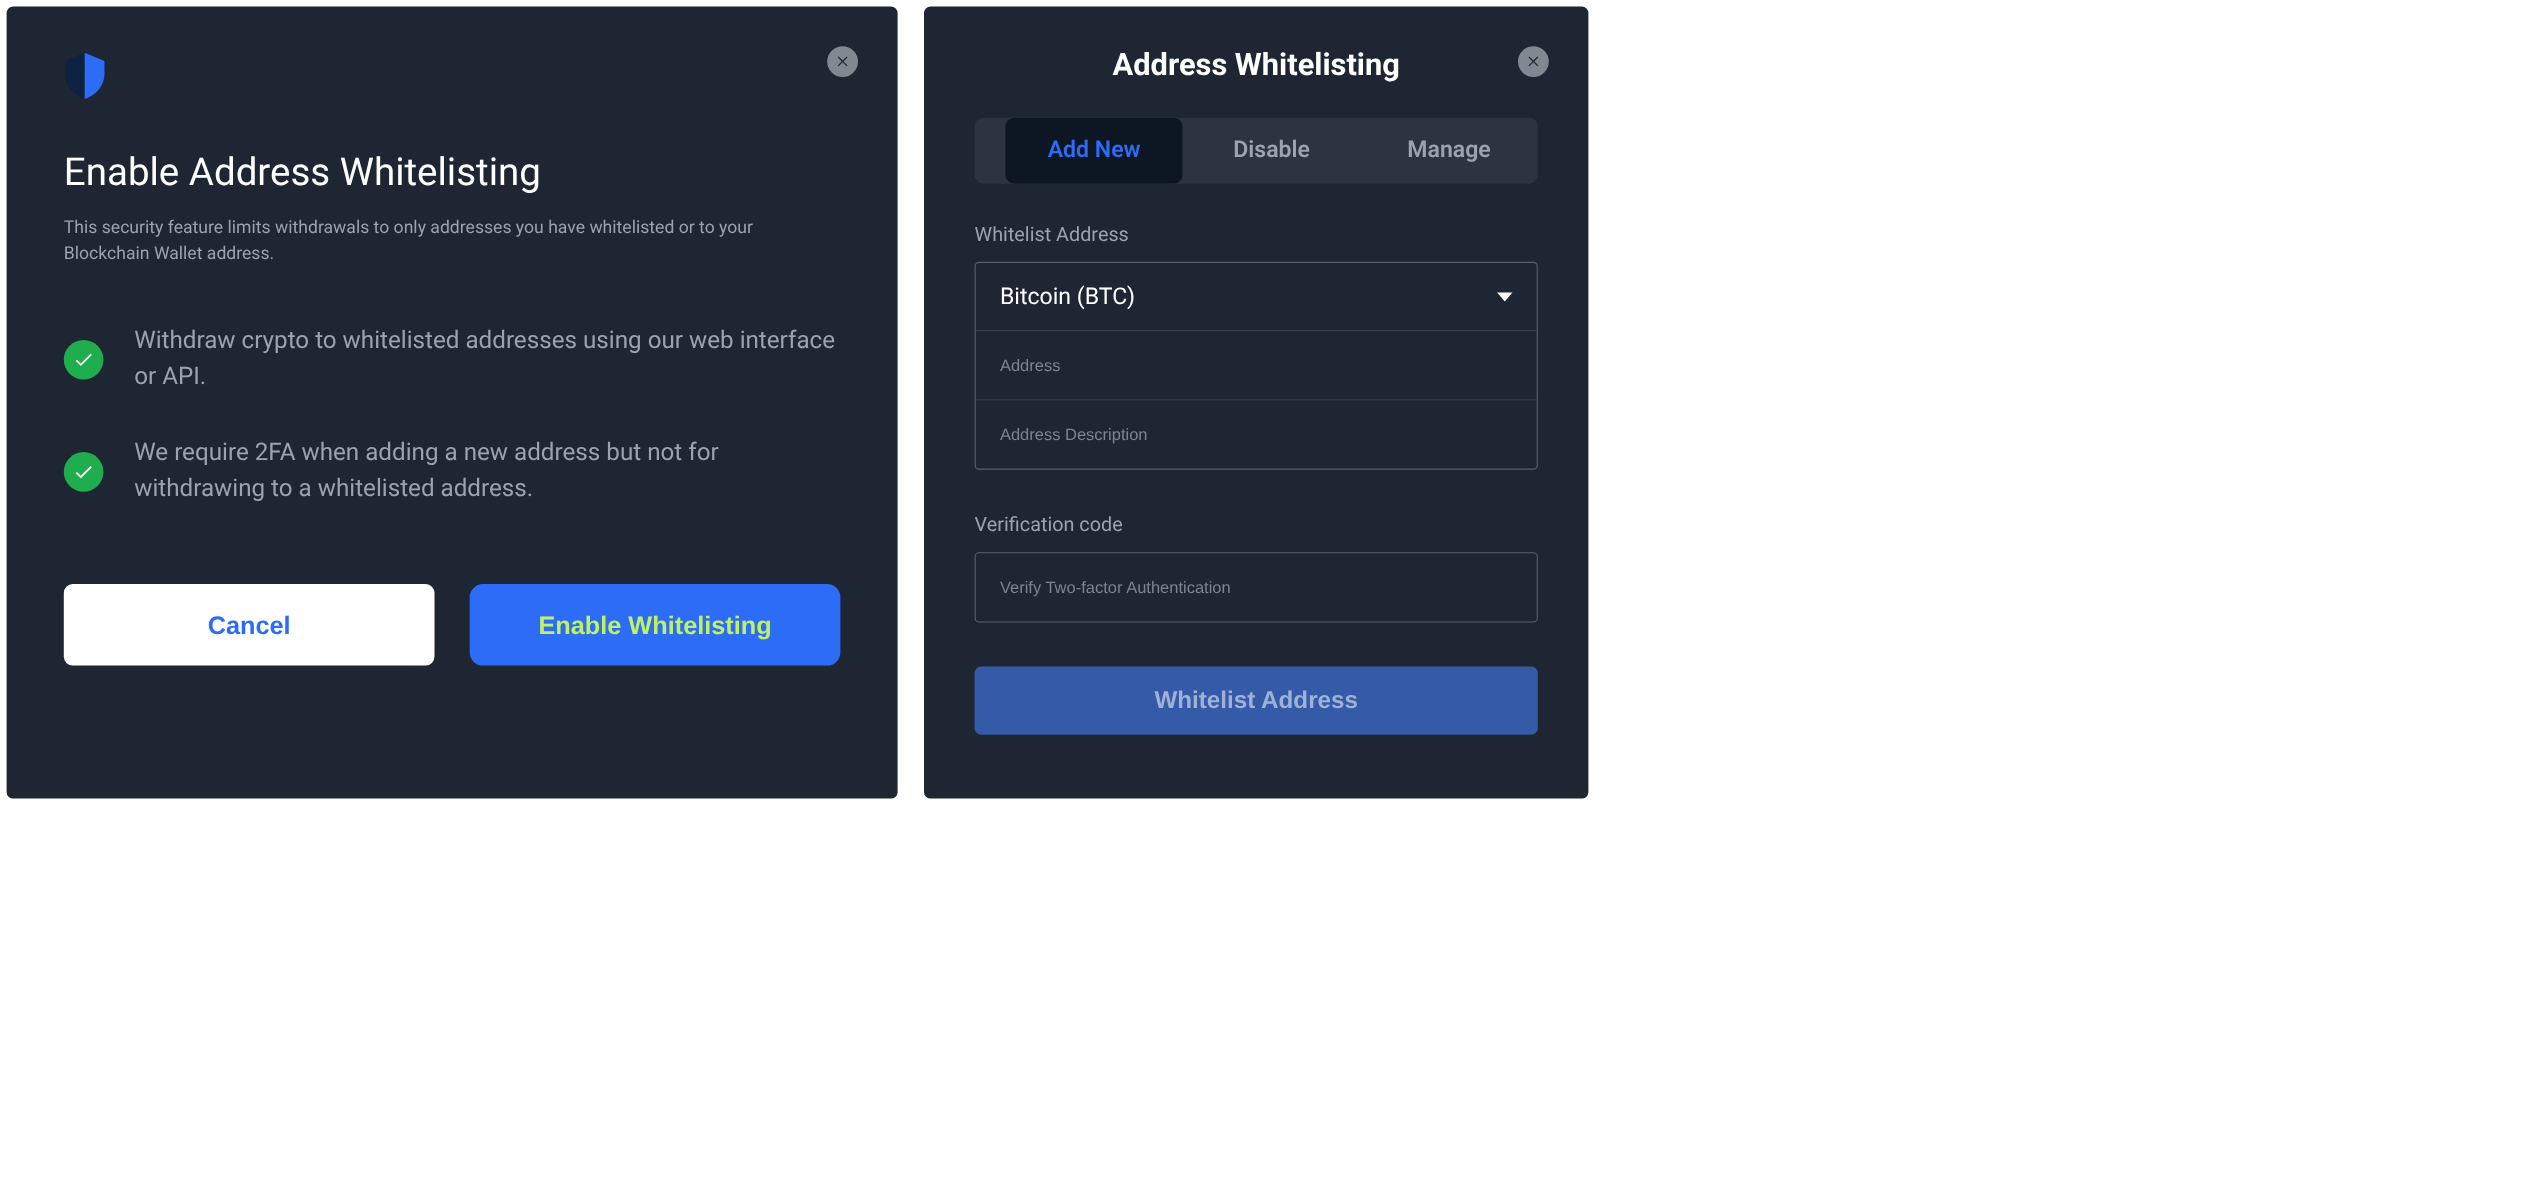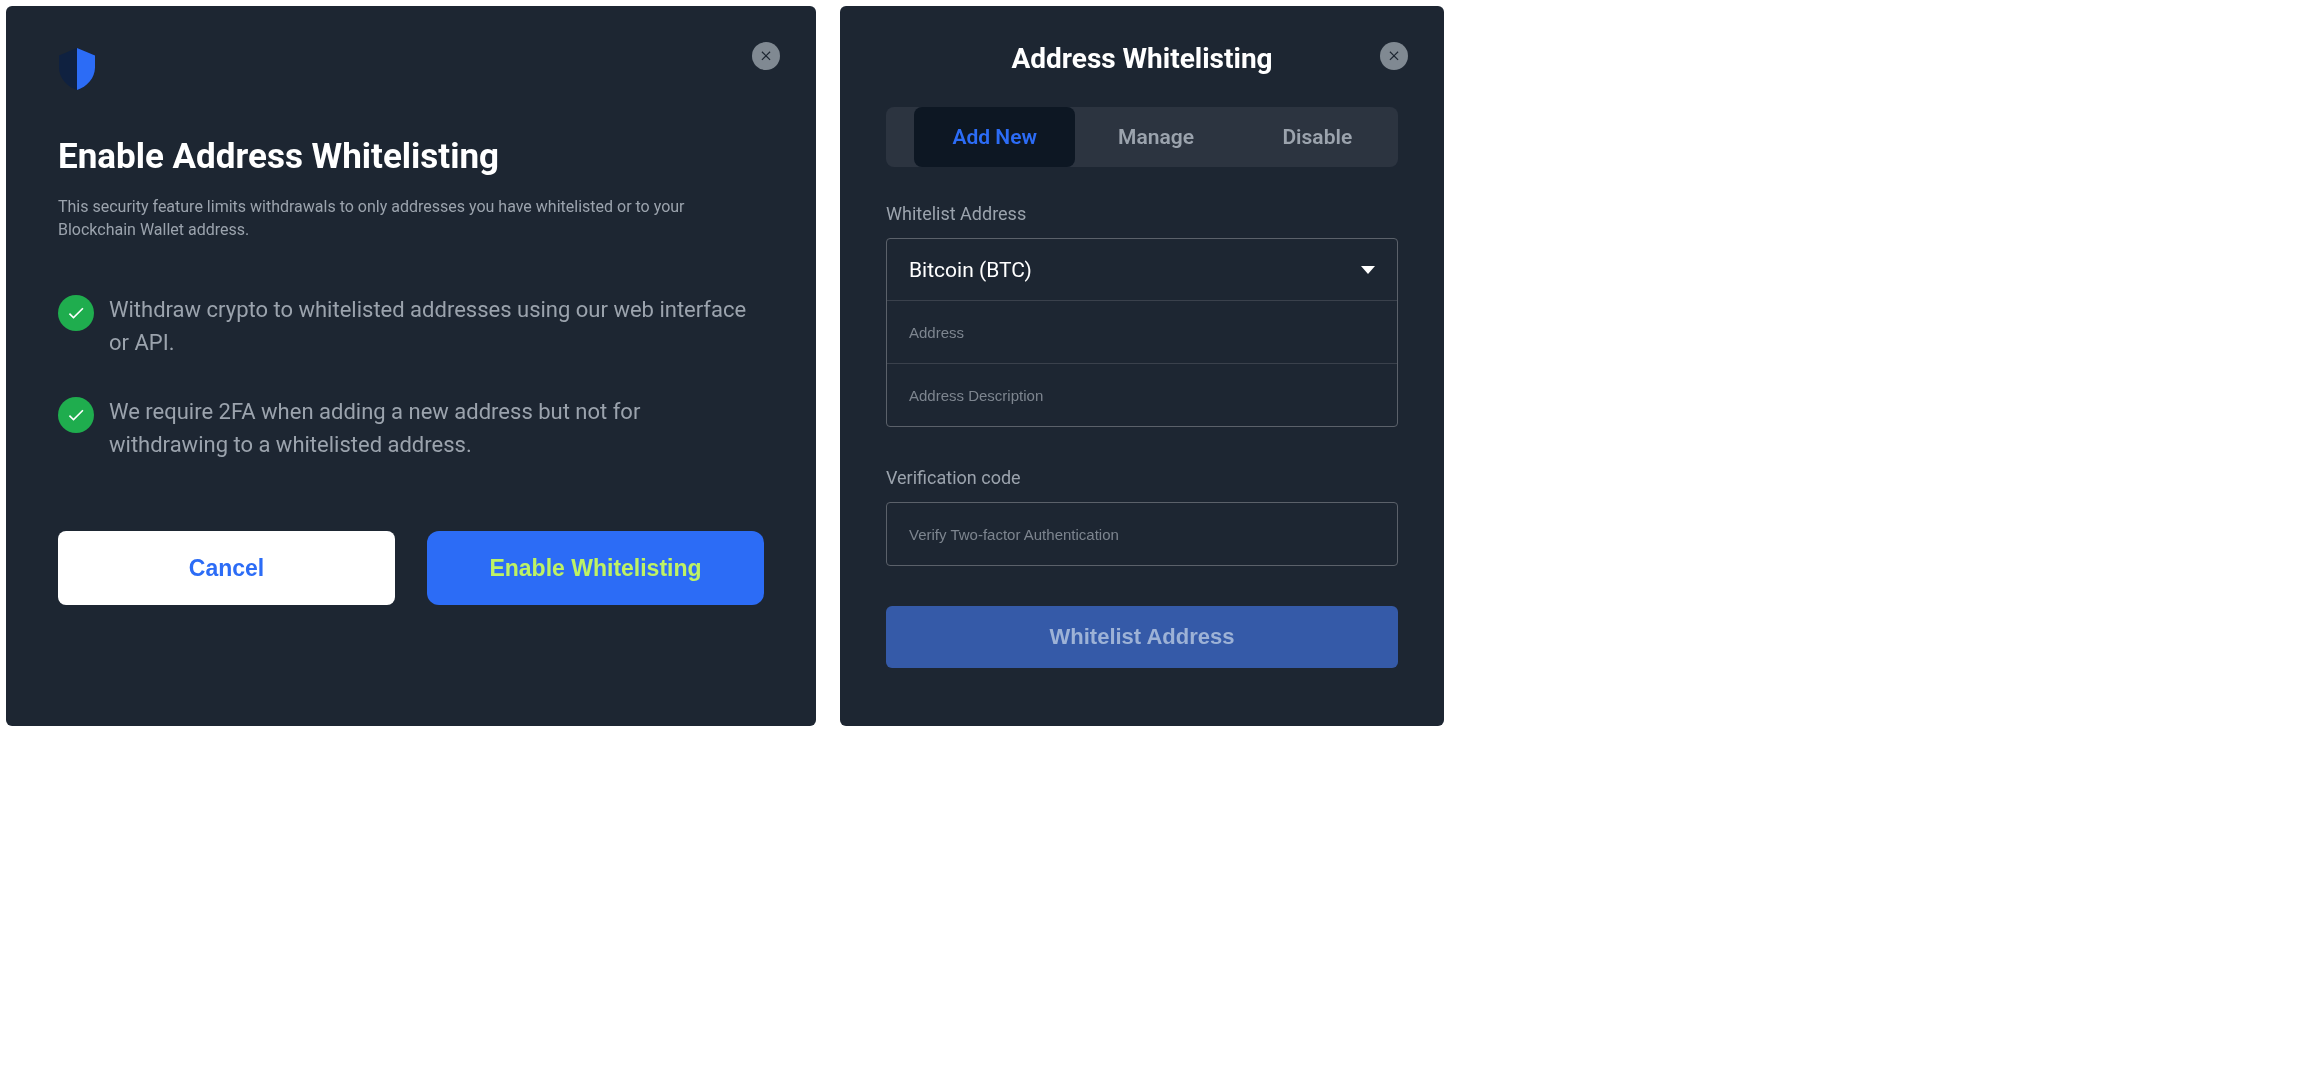--- a/index.html
+++ b/index.html
@@ -55,34 +55,34 @@
     align-items:center;
     justify-content:center;
     cursor:pointer;
   }
   .close-btn svg{width:14px;height:14px;fill:var(--bg-panel);}
   
   .shield-wrap{margin-bottom:42px;}
   .shield-wrap svg{width:38px;height:42px;}
   .title-left{
     font-size:35px;
-    font-weight:700;
+    font-weight:400;
     color:#fff;
     margin:0 0 18px 0;
   }
   .subtitle-left{
     font-size:16px;
     color:var(--text-muted);
     line-height:1.45;
     margin:0 0 52px 0;
   }
   .bullet-row{
     display:flex;
-    align-items:flex-start;
-    gap:15px;
+    align-items:center;
+    gap:28px;
     margin-bottom:36px;
   }
   .check-circle{
     width:36px;
     height:36px;
     border-radius:50%;
     background:var(--green);
     display:flex;
     align-items:center;
     justify-content:center;
@@ -262,22 +262,22 @@
       <svg viewBox="0 0 24 24">
           <path d="M18.3 5.71 12 12.01l-6.3-6.3-1.41 1.41 6.3 6.3-6.3 6.29 1.41 1.41 6.3-6.3 6.3 6.3 1.41-1.41-6.3-6.29 6.3-6.3z"></path>
         </svg>
     </span>
   </div>
 
   <h2 class="title-right">Address Whitelisting</h2>
 
   <div class="tabs">
     <div class="tab tab-active">Add New</div>
+    <div class="tab">Disable</div>
     <div class="tab">Manage</div>
-    <div class="tab">Disable</div>
   </div>
 
   <div class="field-label">Whitelist Address</div>
   <div class="input-stack">
     <div class="select-row">
       <span>Bitcoin (BTC)</span>
       <span class="caret-down"></span>
     </div>
     <input class="text-input" placeholder="Address" style="">
     <div class="input-divider"></div>

